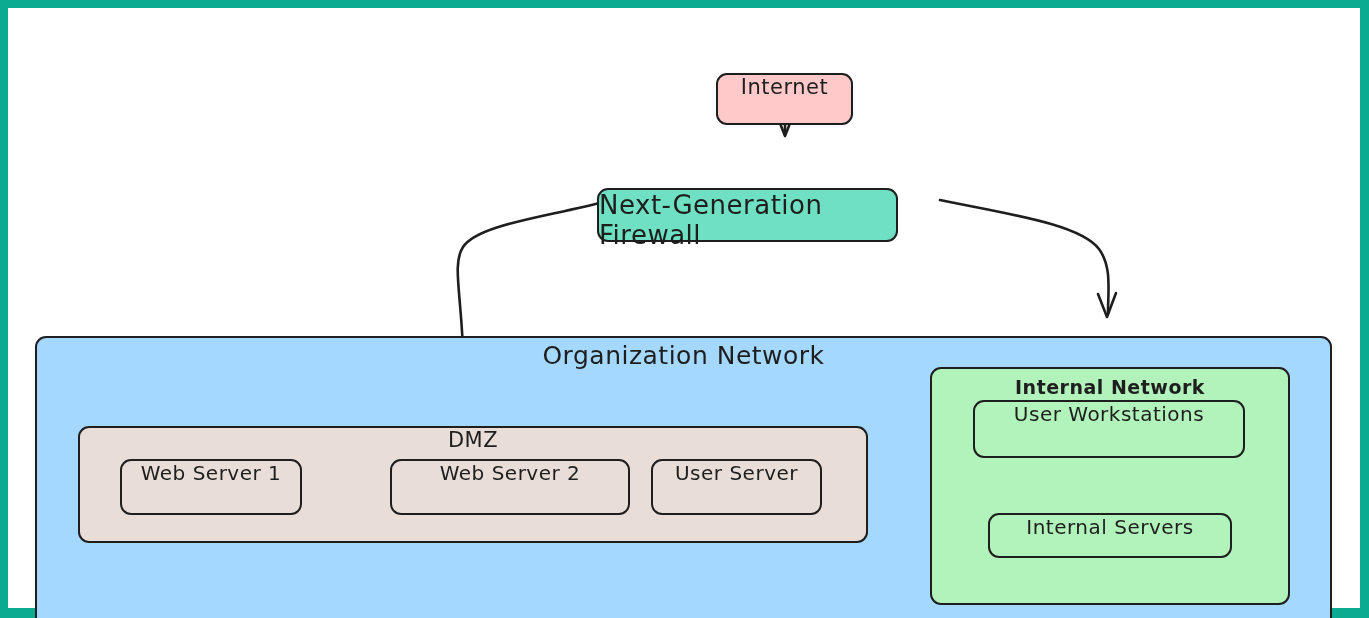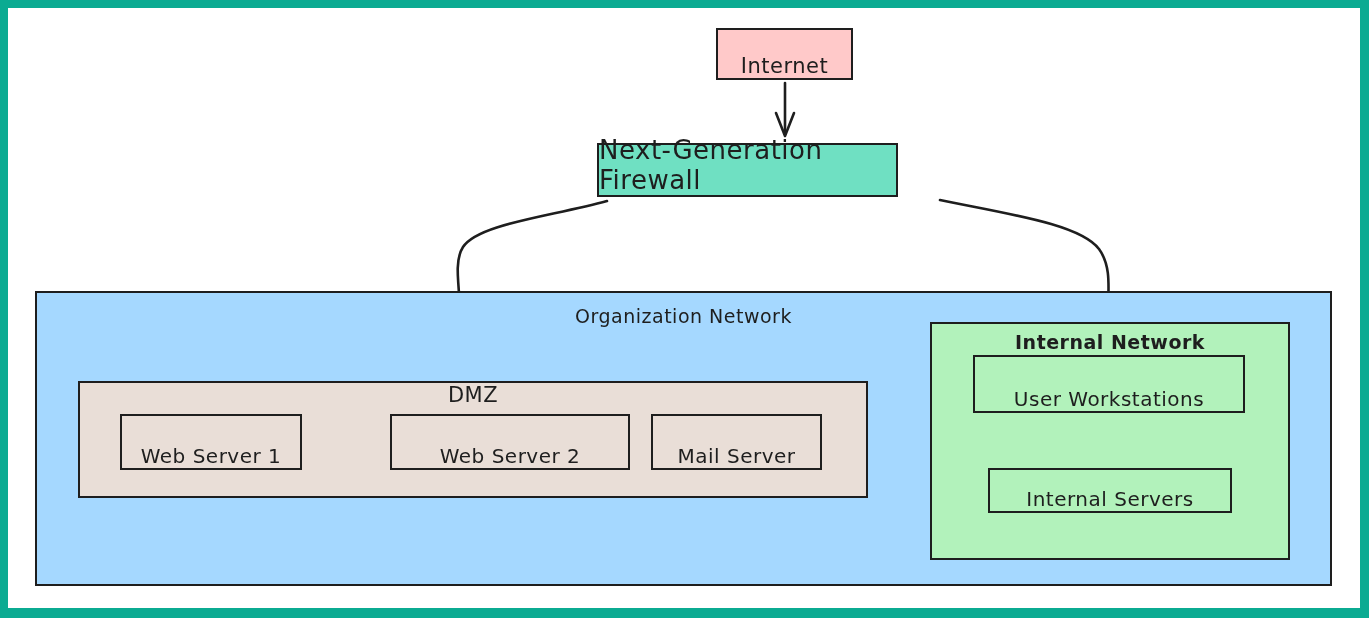--- a/index.html
+++ b/index.html
@@ -26,38 +26,39 @@
     stroke-width: 2.6;
     fill: none;
     stroke-linecap: round;
     stroke-linejoin: round;
   }
 
   .node {
     position: absolute;
     border: 2.5px solid var(--stroke, #1e1e1e);
     display: flex;
-    align-items: flex-end;
+    align-items: flex-start;
     justify-content: center;
     letter-spacing: 0.5px;
-    border-radius: 0;
+    border-radius: 11px;
+    margin-top: 45px;
   }
   .zone { display: block; }
   .zone-label {
     display: block;
     width: 100%;
     text-align: center;
     letter-spacing: 0.5px;
   }
 
   .node-internet   { left: 716px; top: 28px;  width: 137px; height: 52px; background: var(--internet-fill, #ffc9c9); font-size: 21px; }
   .node-firewall   { left: 597px; top: 143px; width: 301px; height: 54px; background: var(--firewall-fill, #6fe0c2); font-size: 26px; }
 
   .zone-org        { left: 35px;  top: 291px; width: 1297px; height: 295px; background: var(--org-fill, #a5d8ff); }
-  .zone-org > .zone-label { padding-top: 12px; font-size: 19px; }
+  .zone-org > .zone-label { padding-top: 3px; font-size: 25px; }
 
   .zone-dmz        { left: 78px;  top: 381px; width: 790px; height: 117px; background: var(--dmz-fill, #e9ded7); }
   .zone-dmz > .zone-label { padding-top: 0; font-size: 21px; }
 
   .node-web1       { left: 120px; top: 414px; width: 182px; height: 56px; background: var(--dmz-fill, #e9ded7); font-size: 20px; }
   .node-web2       { left: 390px; top: 414px; width: 240px; height: 56px; background: var(--dmz-fill, #e9ded7); font-size: 20px; }
   .node-mail       { left: 651px; top: 414px; width: 171px; height: 56px; background: var(--dmz-fill, #e9ded7); font-size: 20px; }
 
   .zone-internal   { left: 930px; top: 322px; width: 360px; height: 238px; background: var(--internal-fill, #b2f2bb); }
   .zone-internal > .zone-label { padding-top: 7px; font-size: 19px; font-weight: bold; }
@@ -98,21 +99,21 @@
     <span class="zone-label">DMZ</span>
   </div>
 
   <div class="node node-web1">
     <span>Web Server 1</span>
   </div>
   <div class="node node-web2">
     <span>Web Server 2</span>
   </div>
   <div class="node node-mail">
-    <span>Mail Server</span>
+    <span>User Server</span>
   </div>
 
   <div class="node zone zone-internal">
     <span class="zone-label">Internal Network</span>
   </div>
 
   <div class="node node-workstations">
     <span>User Workstations</span>
   </div>
   <div class="node node-intservers">

